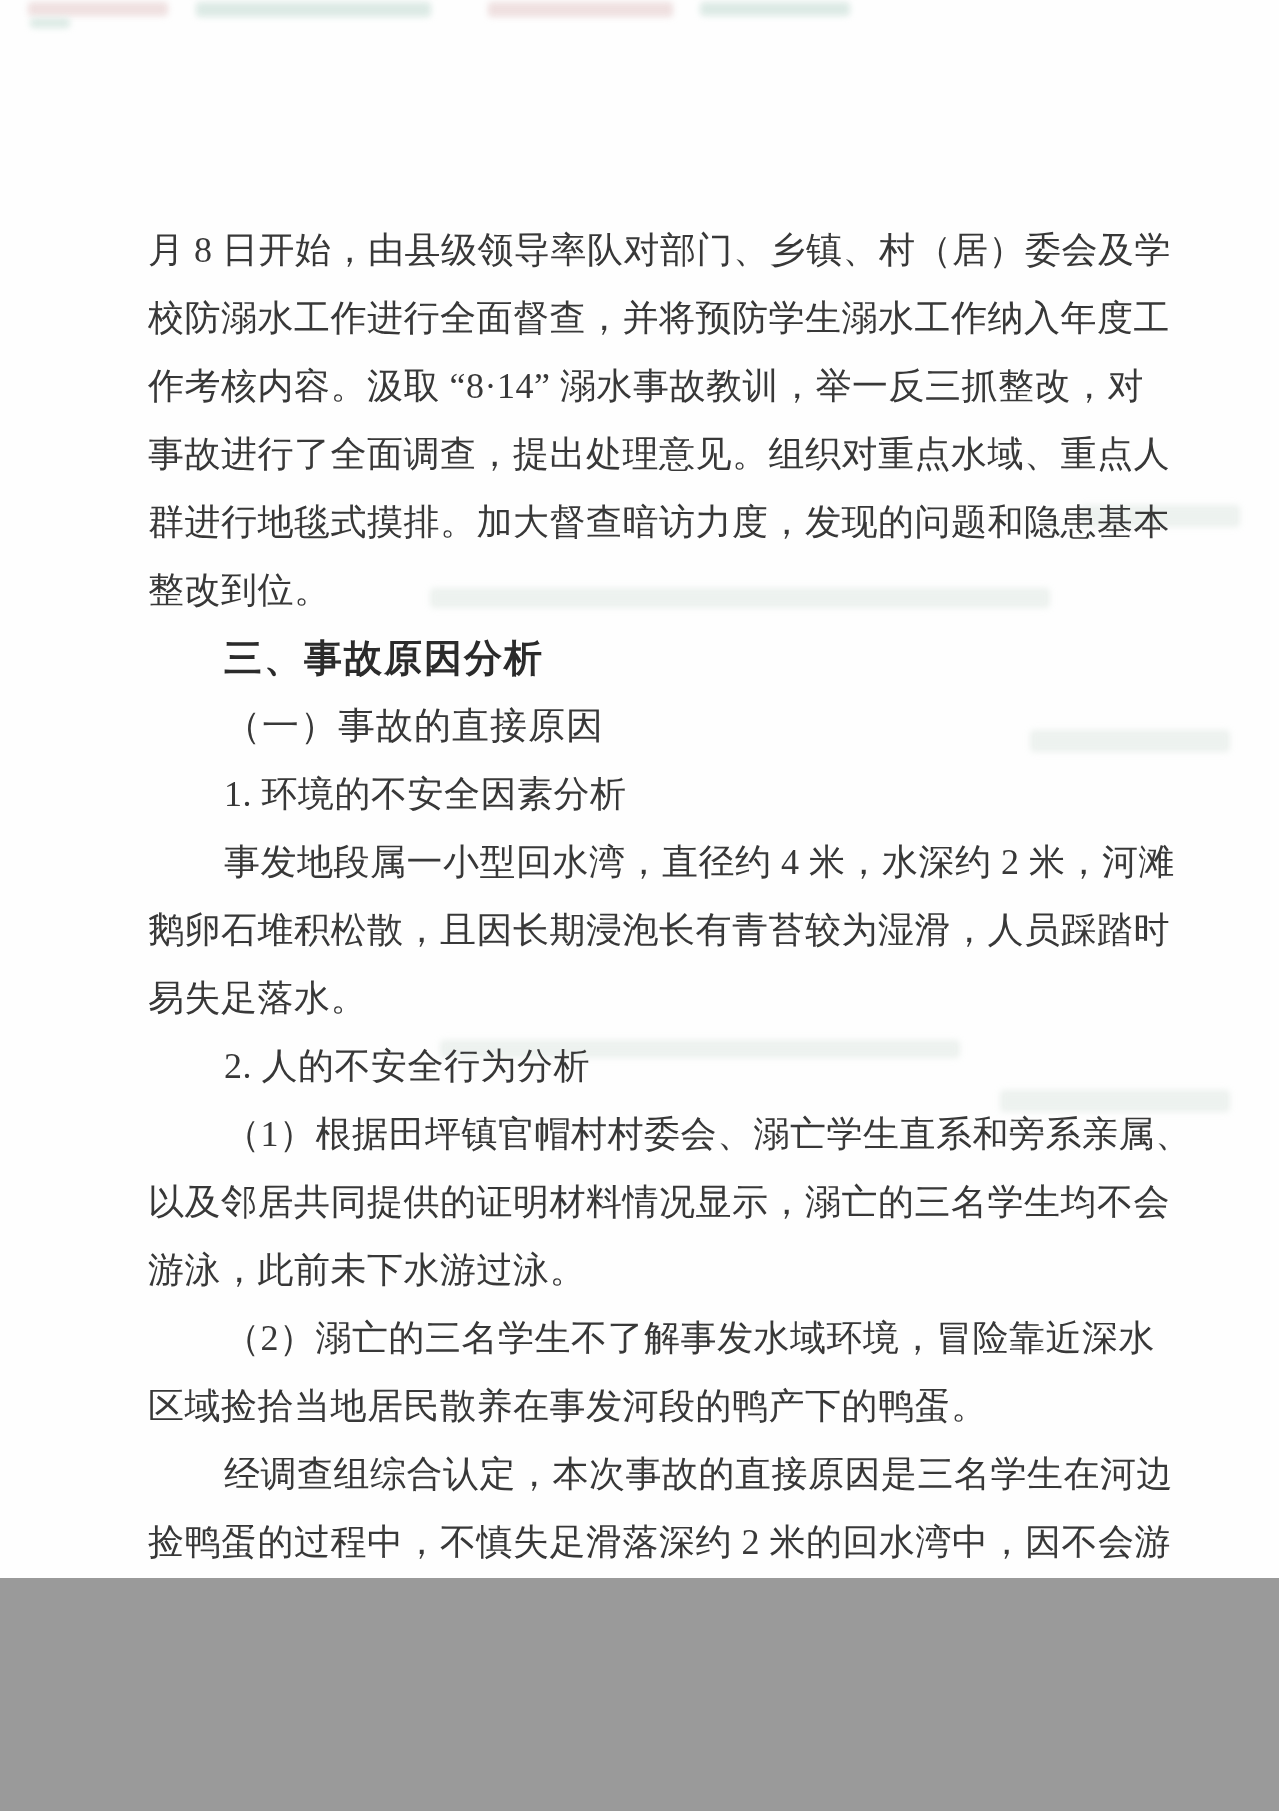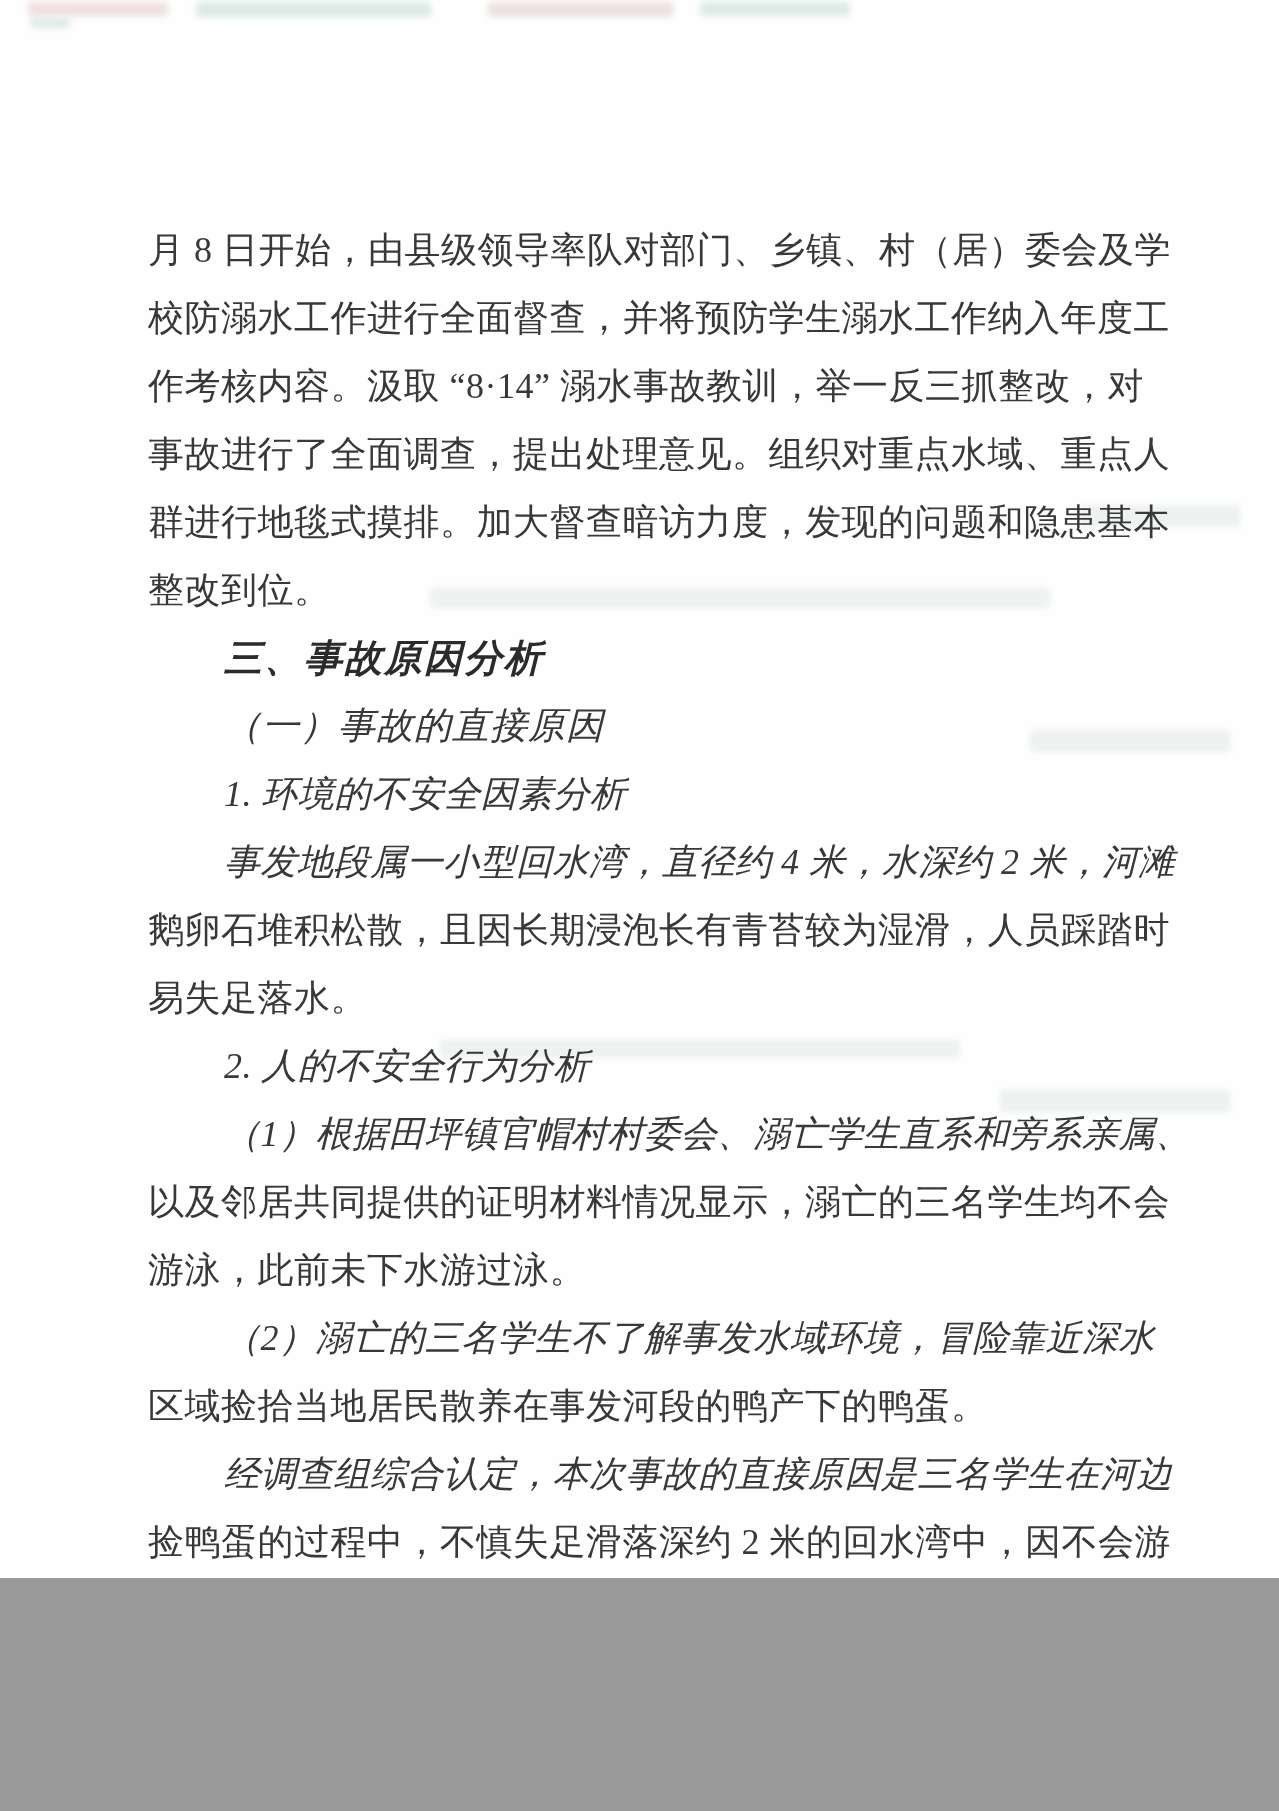--- a/index.html
+++ b/index.html
@@ -17,21 +17,21 @@
     left:148px;top:216px;
     width:995px;
   }
   .line{
     height:68px;
     line-height:68px;
     font-size:36px;
     white-space:nowrap;
     letter-spacing:0.5px;
   }
-  .indent{padding-left:76px;font-style:italic;}
+  .indent{padding-left:76px;}
   .heading{
     font-family:"Liberation Sans","DejaVu Sans",sans-serif;
     font-weight:700;
     font-size:38px;
     color:#2b2b2b;
     letter-spacing:2px;
   }
   .sub{
     font-size:37px;
     letter-spacing:1px;

